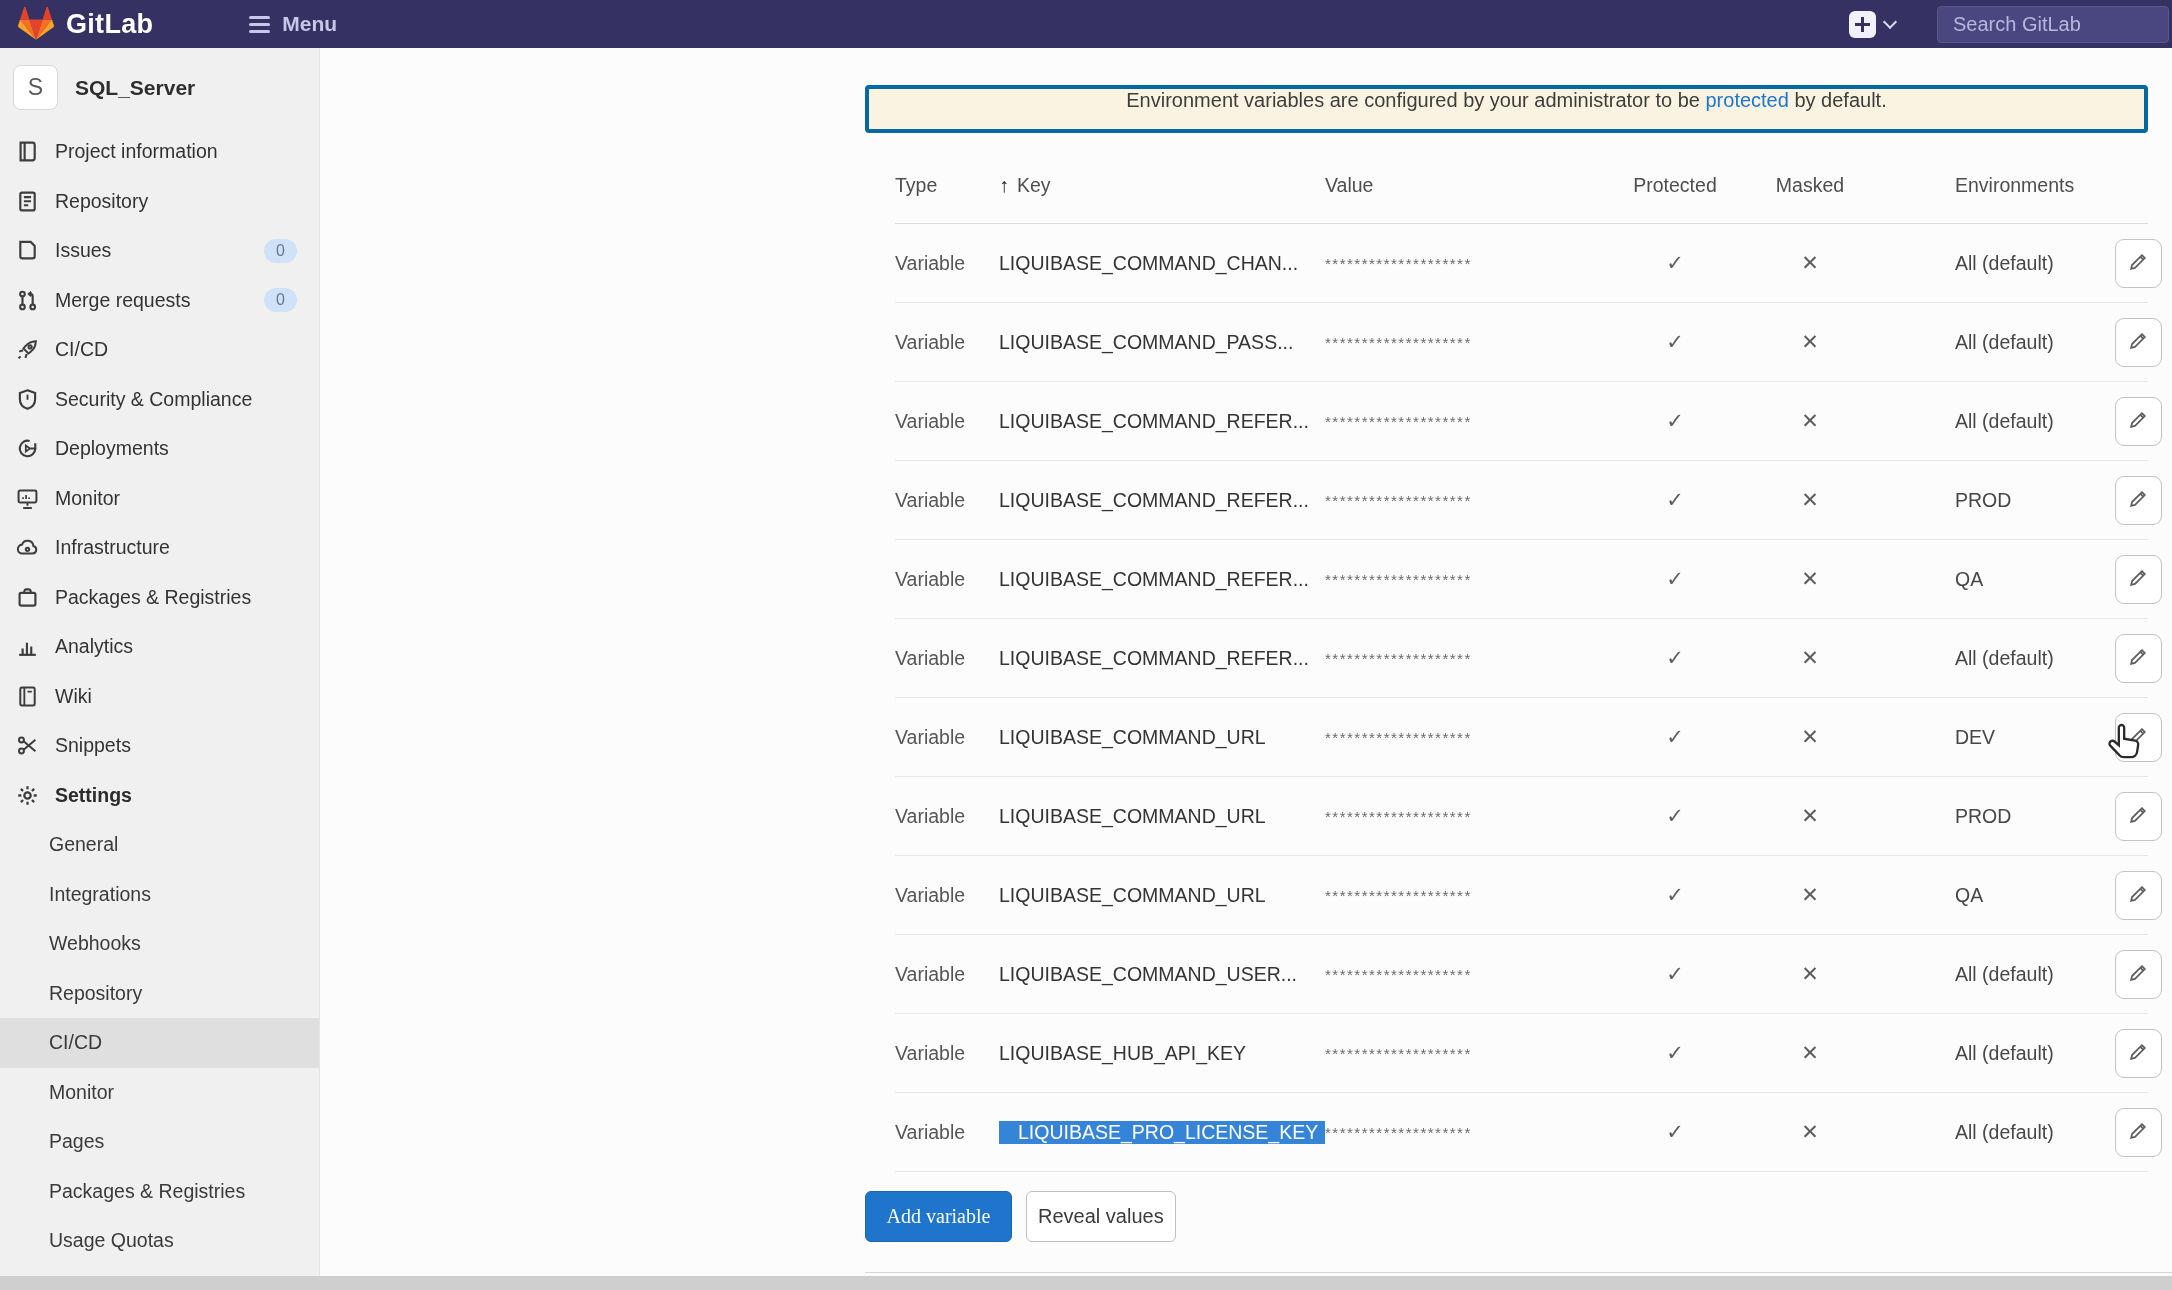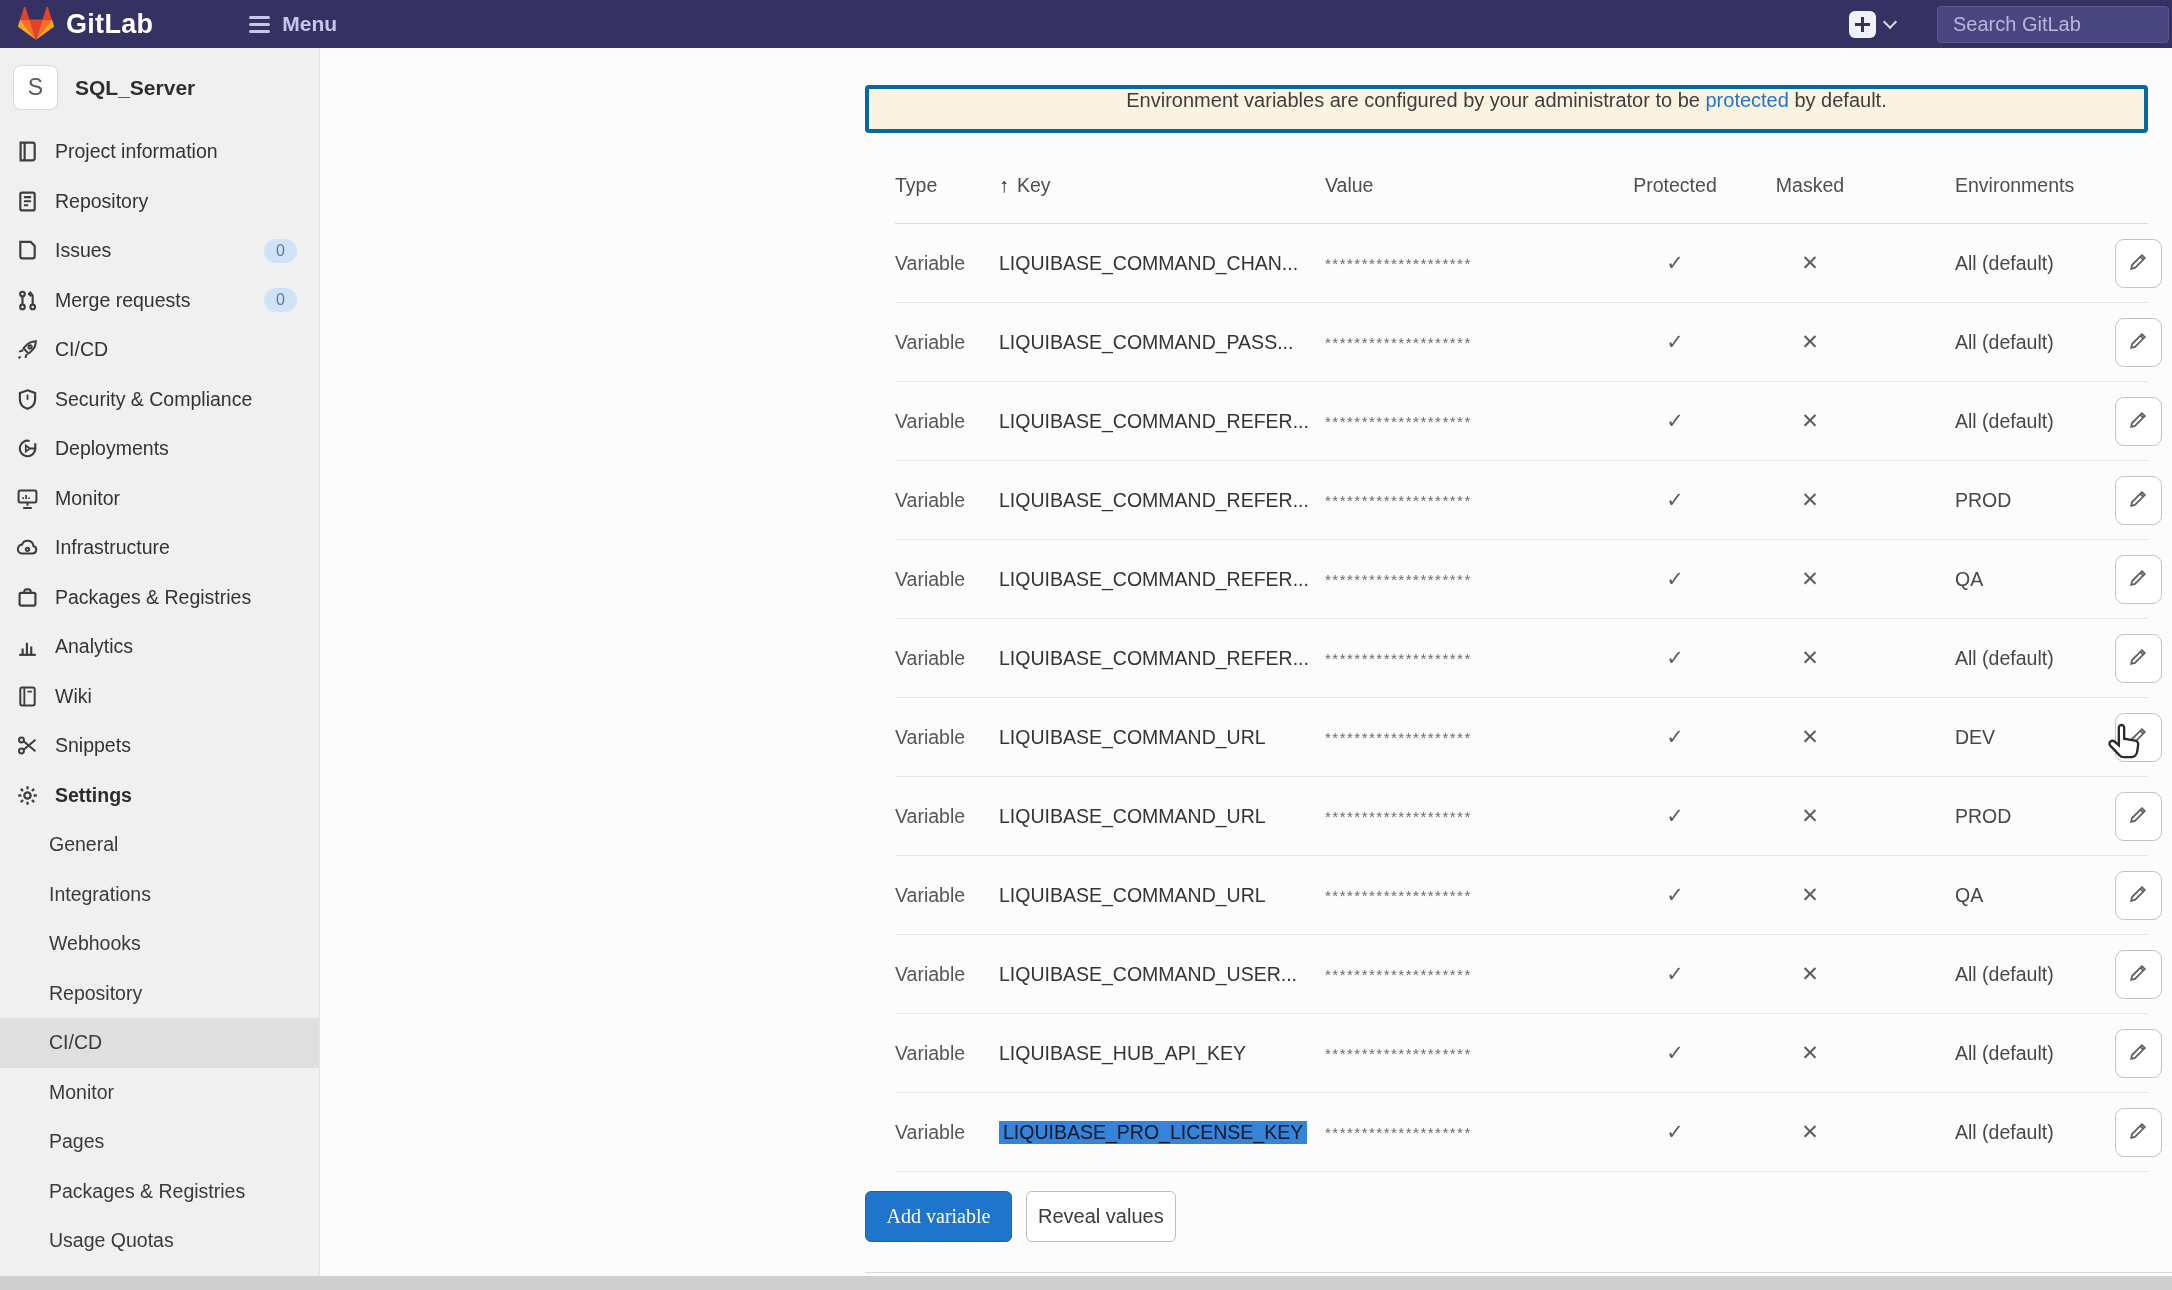--- a/index.html
+++ b/index.html
@@ -60,21 +60,21 @@
 
   .grid-cols { display:grid; grid-template-columns:104px 326px 290px 120px 150px 230px 63px; align-items:center;margin-left:30px; }
   .thead { height:76px; margin-top:15px; font-size:19.5px; color:#4e4e4e; border-bottom:1px solid #dcdcdc; }
   .th-center { text-align:center; }
   .th-env { padding-left:70px; }
   .sort-arrow { color:#222222; margin-right:8px; font-size:20px; }
 
   .vrow { height:79px; border-bottom:1px solid #e6e6e6; font-size:19.5px; color:#3c3c3c; background:transparent; }
   .c-type { color:#565656; }
   .c-key { white-space:nowrap; overflow:hidden; color:#343434; }
-  .key-selected { background:#3584d8; color:#0f172a; padding:4px 4px; }
+  .key-selected { background:#3584d8; color:#ffffff; padding:4px 19px; }
   .c-val { font-size:15px; letter-spacing:1.5px; color:#6a6a6a; }
   .c-prot, .c-mask { text-align:center; color:#5d5d5d; font-size:21px; }
   .c-env { padding-left:70px; color:#474747; }
   .c-edit { display:flex; }
   .edit-btn { width:47px; height:49px; background:#ffffff; border:1px solid #c3c3c3; border-radius:9px;
     display:flex; align-items:center; justify-content:center; cursor:pointer; }
   .edit-btn svg { width:21px; height:21px; }
 
   .actions { margin-top:19px; display:flex; gap:14px; }
   .btn-primary { width:147px; height:51px; background:#1f75cb; border:1px solid #1a66b2; color:#ffffff;

